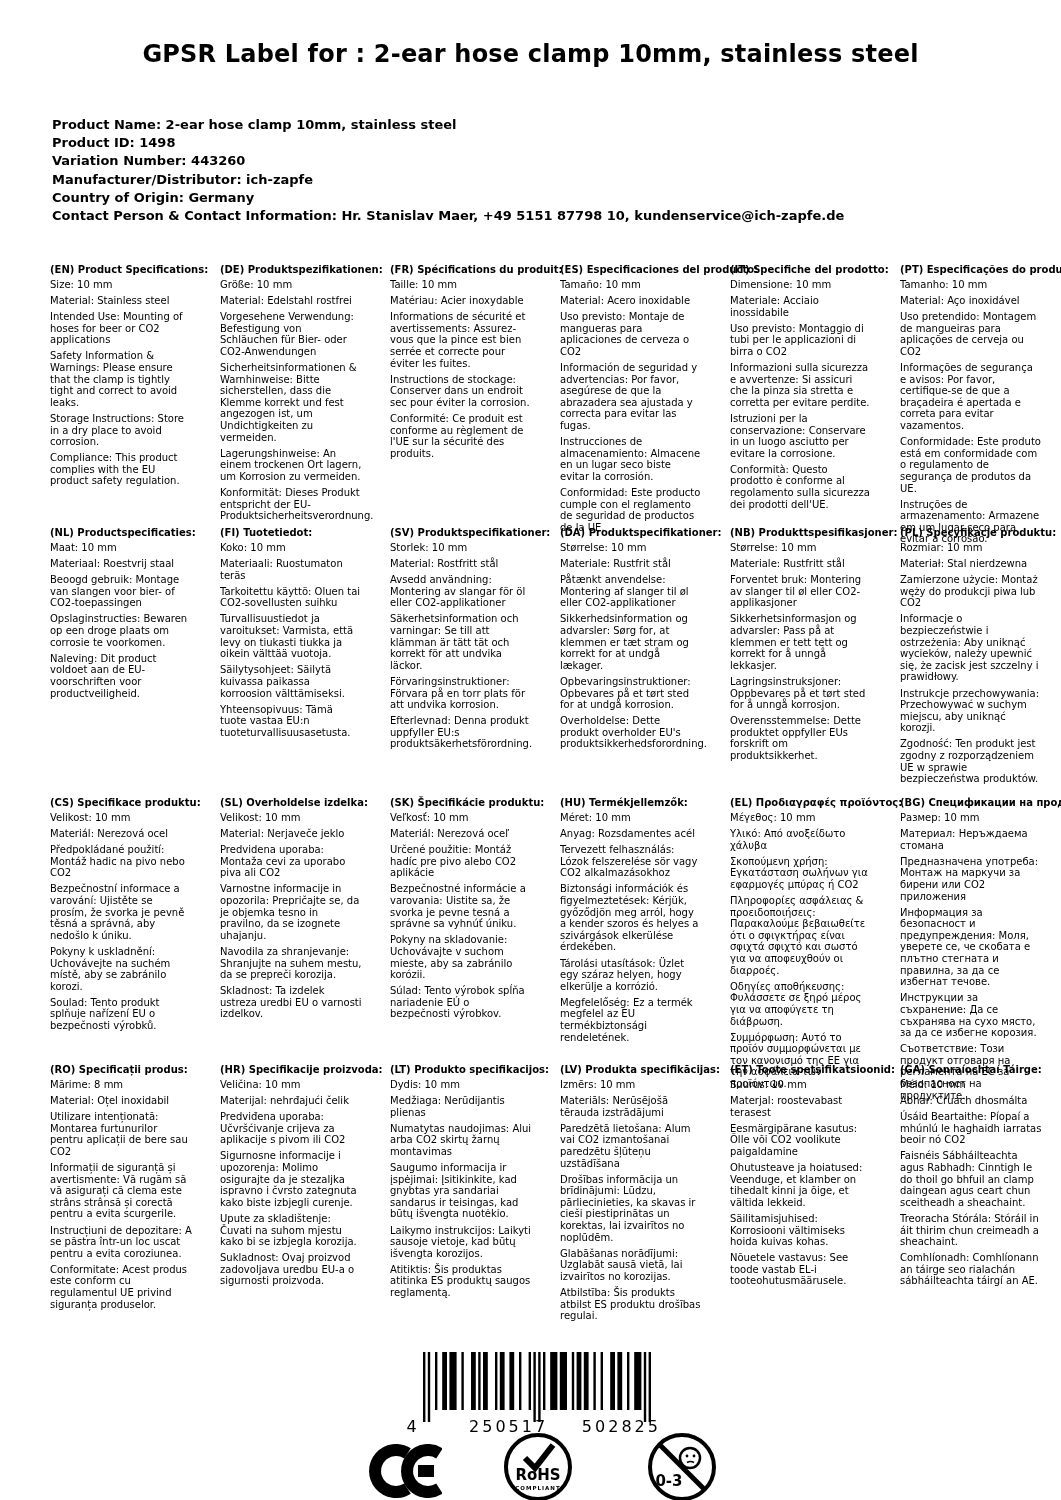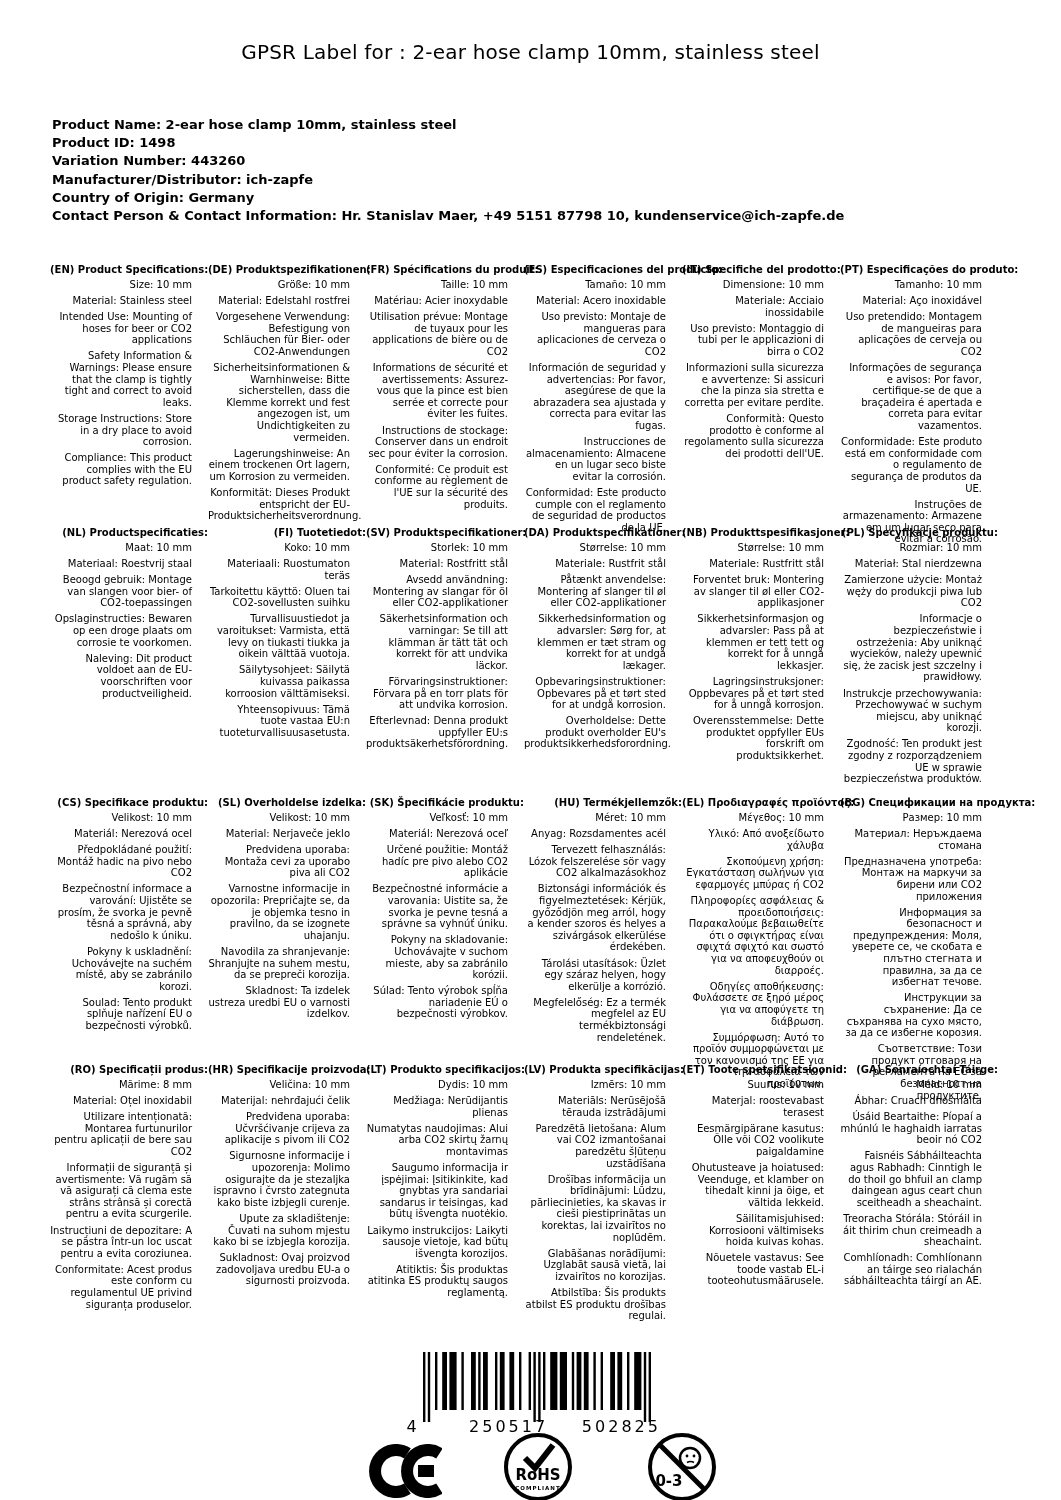--- a/index.html
+++ b/index.html
@@ -6,39 +6,38 @@
     margin: 0; padding: 0;
     width: 1061px; height: 1500px;
     background: #ffffff; color: #000000;
     font-family: "DejaVu Sans", "Liberation Sans", sans-serif;
     overflow: hidden; position: relative;
   }
   #page { position: relative; width: 1061px; height: 1500px; }
 
   .doc-title {
     position: absolute; top: 40px; left: 0; width: 100%;
-    text-align: center; font-size: 20px; font-weight: normal;
+    text-align: center; font-size: 24px; font-weight: bold;
     letter-spacing: 0.2px;
   }
 
   .product-info {
     position: absolute; top: 116px; left: 52px; right: 40px;
     font-size: 13px; line-height: 1.4;
   }
   .info-row { white-space: nowrap; }
   .info-row b { font-weight: bold; }
   .info-row span { font-weight: bold; }
 
   .spec-grid {
     position: absolute; top: 264px; left: 50px;
     display: grid;
     grid-template-columns: repeat(6, 158px);
     grid-template-rows: 263px 270px 267px auto;
-    column-gap: 0;
-    text-align: right;
+    column-gap: 12px;
   }
   .block { overflow: visible; }
   .bh {
     font-size: 10px; font-weight: bold;
     white-space: nowrap; margin: 0 0 3px 0; line-height: 1.2;
   }
   .block p {
     font-size: 10px; line-height: 1.16;
     margin: 0 0 4.5px 0; padding-right: 16px;
   }
@@ -86,40 +85,40 @@
         <p>Material: Edelstahl rostfrei</p>
         <p>Vorgesehene Verwendung: Befestigung von Schläuchen für Bier- oder CO2-Anwendungen</p>
         <p>Sicherheitsinformationen &amp; Warnhinweise: Bitte sicherstellen, dass die Klemme korrekt und fest angezogen ist, um Undichtigkeiten zu vermeiden.</p>
         <p>Lagerungshinweise: An einem trockenen Ort lagern, um Korrosion zu vermeiden.</p>
         <p>Konformität: Dieses Produkt entspricht der EU-Produktsicherheitsverordnung.</p>
       </div>
       <div class="block">
         <div class="bh">(FR) Spécifications du produit:</div>
         <p>Taille: 10 mm</p>
         <p>Matériau: Acier inoxydable</p>
-        <p>Utilisation prévue: Montage de tuyaux pour les applications de bière ou de CO2</p>
         <p>Informations de sécurité et avertissements: Assurez-vous que la pince est bien serrée et correcte pour éviter les fuites.</p>
         <p>Instructions de stockage: Conserver dans un endroit sec pour éviter la corrosion.</p>
         <p>Conformité: Ce produit est conforme au règlement de l'UE sur la sécurité des produits.</p>
       </div>
       <div class="block">
         <div class="bh">(ES) Especificaciones del producto:</div>
         <p>Tamaño: 10 mm</p>
         <p>Material: Acero inoxidable</p>
         <p>Uso previsto: Montaje de mangueras para aplicaciones de cerveza o CO2</p>
         <p>Información de seguridad y advertencias: Por favor, asegúrese de que la abrazadera sea ajustada y correcta para evitar las fugas.</p>
         <p>Instrucciones de almacenamiento: Almacene en un lugar seco biste evitar la corrosión.</p>
         <p>Conformidad: Este producto cumple con el reglamento de seguridad de productos de la UE.</p>
       </div>
       <div class="block">
         <div class="bh">(IT) Specifiche del prodotto:</div>
         <p>Dimensione: 10 mm</p>
         <p>Materiale: Acciaio inossidabile</p>
         <p>Uso previsto: Montaggio di tubi per le applicazioni di birra o CO2</p>
         <p>Informazioni sulla sicurezza e avvertenze: Si assicuri che la pinza sia stretta e corretta per evitare perdite.</p>
+        <p>Istruzioni per la conservazione: Conservare in un luogo asciutto per evitare la corrosione.</p>
         <p>Conformità: Questo prodotto è conforme al regolamento sulla sicurezza dei prodotti dell'UE.</p>
       </div>
       <div class="block">
         <div class="bh">(PT) Especificações do produto:</div>
         <p>Tamanho: 10 mm</p>
         <p>Material: Aço inoxidável</p>
         <p>Uso pretendido: Montagem de mangueiras para aplicações de cerveja ou CO2</p>
         <p>Informações de segurança e avisos: Por favor, certifique-se de que a braçadeira é apertada e correta para evitar vazamentos.</p>
         <p>Conformidade: Este produto está em conformidade com o regulamento de segurança de produtos da UE.</p>
         <p>Instruções de armazenamento: Armazene em um lugar seco para evitar a corrosão.</p>

